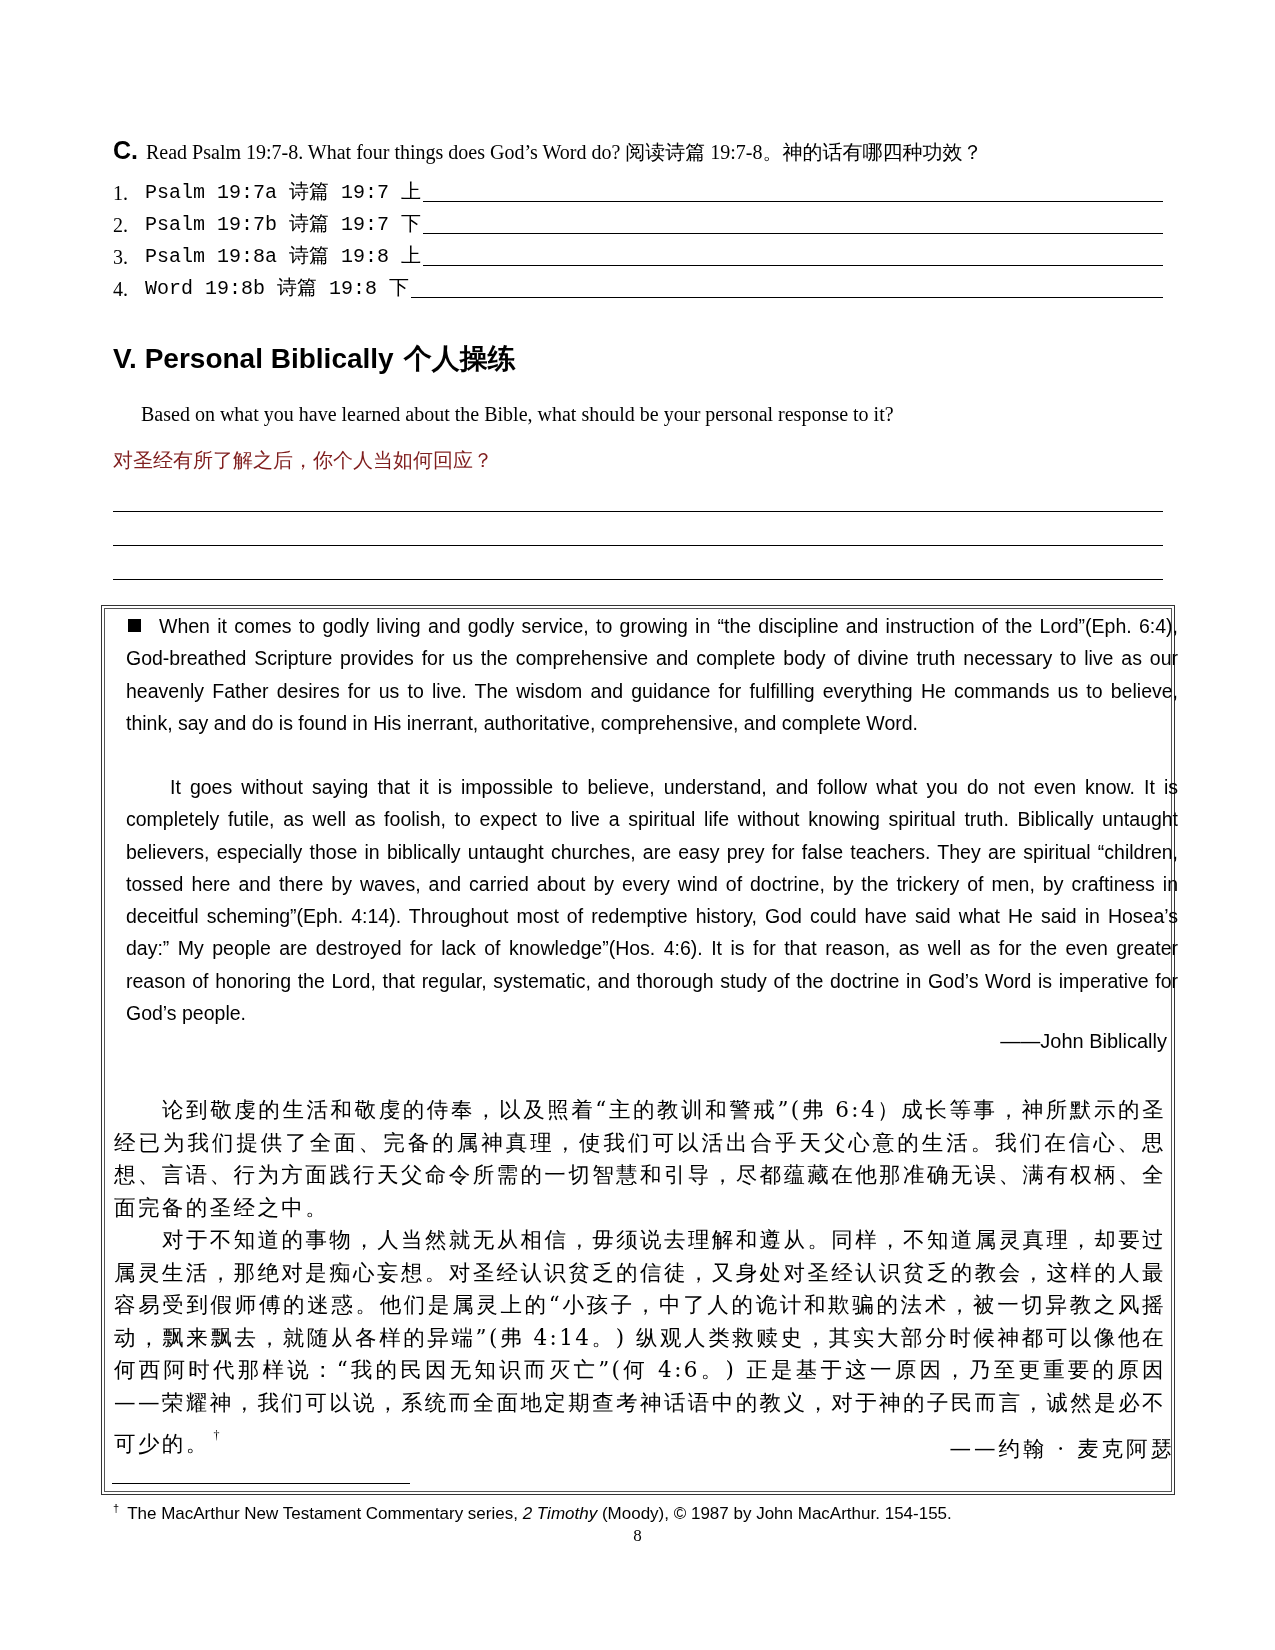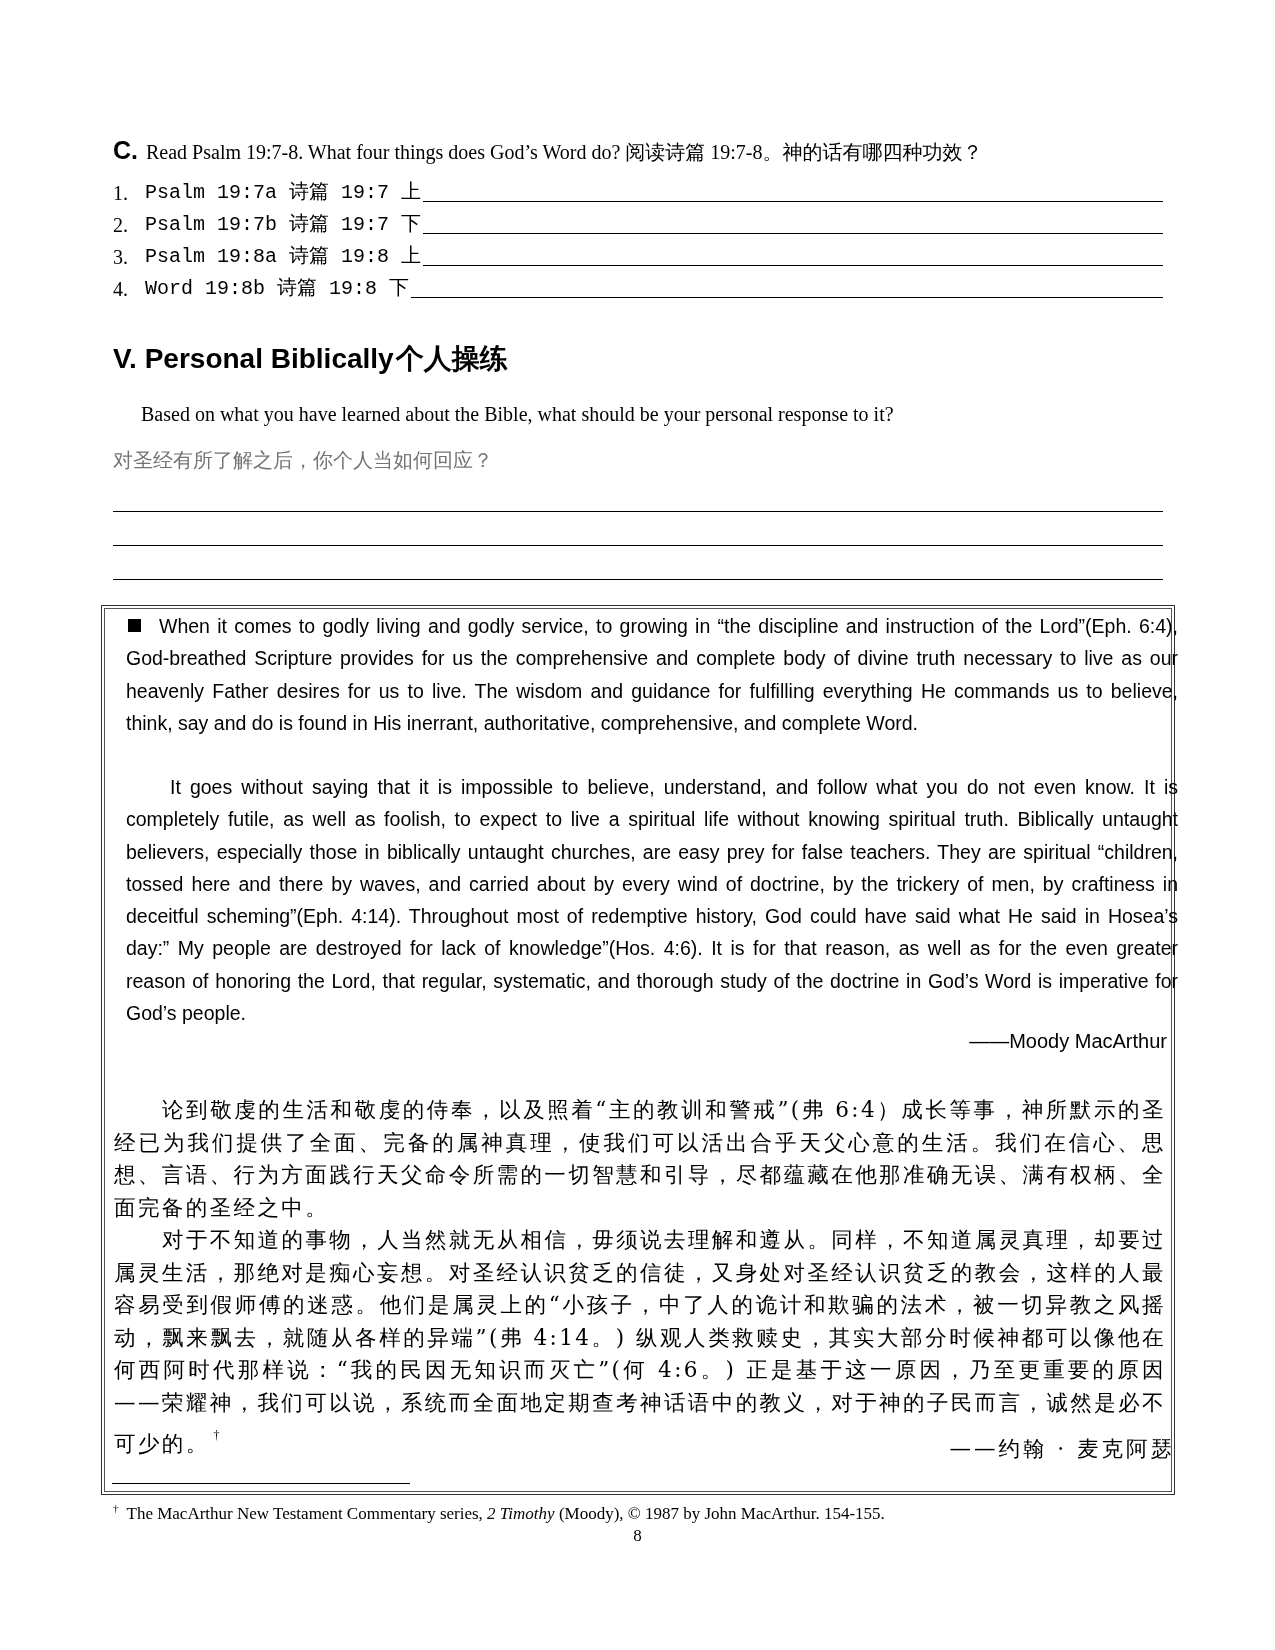--- a/index.html
+++ b/index.html
@@ -9,45 +9,45 @@
 
   #sec-c { position: absolute; left: 113px; top: 136px; width: 1050px; font-size: 20px; white-space: nowrap; }
   #sec-c .letter { font-family: "Liberation Sans", sans-serif; font-weight: bold; font-size: 25px; margin-right: 8px; }
 
   .qline { position: absolute; left: 113px; width: 1050px; height: 28px; display: flex; align-items: flex-end; font-size: 20px; }
   .qline .num { width: 32px; }
   .qline .lbl { white-space: nowrap; padding-right: 2px; font-family: Liberation Mono, monospace; }
   .qline .blank { flex: 1; border-bottom: 1.5px solid #000; margin-bottom: 3px; height: 1px; }
 
   #heading-v { position: absolute; left: 113px; top: 340px; font-family: "Liberation Sans", sans-serif; font-weight: bold; font-size: 28px; white-space: nowrap; }
-  #heading-v .cn { font-family: "DejaVu Serif", serif; font-weight: bold; margin-left: 2px; }
+  #heading-v .cn { font-family: "DejaVu Serif", serif; font-weight: bold; margin-left: 10px; }
 
   #prompt-en { position: absolute; left: 113px; top: 403px; font-size: 20px; white-space: nowrap; margin-left: 28px; }
-  #prompt-cn { position: absolute; left: 113px; top: 447px; font-size: 20px; white-space: nowrap; color: #737373; }
+  #prompt-cn { position: absolute; left: 113px; top: 447px; font-size: 20px; white-space: nowrap; color: #7f1d1d; }
 
   .ans-line { position: absolute; left: 113px; width: 1050px; height: 0; border-top: 1.5px solid #000; }
 
   #quote-box { position: absolute; left: 101px; top: 605px; width: 1074px; height: 890px; border: 1px solid #333; box-sizing: border-box; }
   #quote-box .inner { position: absolute; left: 2px; top: 2px; right: 2px; bottom: 2px; border: 1px solid #555; }
 
   .en-para { position: absolute; left: 114px; width: 1052px; font-family: "Liberation Sans", sans-serif; font-size: 19.5px; line-height: 32.3px; text-align: justify; text-align-last: left; margin-left: 12px; }
   .en-para .bullet { display: inline-block; width: 13px; height: 13px; background: #000; margin-right: 18px; vertical-align: 1px; margin-left: 2px; }
   .indent { text-indent: 44px; }
 
   #sig-en { position: absolute; right: 108px; top: 1030px; font-family: "Liberation Sans", sans-serif; font-size: 20px; white-space: nowrap; }
 
   .cn-para { position: absolute; left: 114px; width: 1052px; font-family: "DejaVu Serif", serif; font-size: 21.5px; line-height: 32.5px; text-align: justify; text-align-last: left; letter-spacing: 2.4px; }
   .cn-para.indent { text-indent: 48px; margin-top: 24px; }
   .dagger-sup { font-size: 12px; vertical-align: 12px; margin-left: 4px; font-family: "Liberation Serif", serif; }
 
   #sig-cn { position: absolute; right: 100px; top: 1434px; font-family: "DejaVu Serif", serif; font-size: 21.5px; letter-spacing: 3px; white-space: nowrap; }
 
   #fn-sep { position: absolute; left: 112px; top: 1483px; width: 298px; height: 0; border-top: 1.3px solid #000; }
 
-  #footnote { position: absolute; left: 113px; top: 1502px; font-family: Liberation Serif, serif; font-size: 17px; white-space: nowrap; }
+  #footnote { position: absolute; left: 113px; top: 1502px; font-family: Liberation Sans, sans-serif; font-size: 17px; white-space: nowrap; }
   #footnote .mark { font-size: 11px; vertical-align: 7px; margin-right: 8px; }
   #footnote i { font-style: italic; }
   #page-num { position: absolute; left: 0; width: 1275px; top: 1526px; text-align: center; font-family: "Liberation Serif", serif; font-size: 17px; }
 </style>
 </head>
 <body>
 
 <div id="sec-c" class="serif">
   <span class="letter">C.</span><span>Read Psalm 19:7-8. What four things does God’s Word do?  阅读诗篇 19:7-8。神的话有哪四种功效？</span>
 </div>
@@ -85,21 +85,21 @@
 <div class="ans-line" style="top:579px"></div>
 
 <div id="quote-box">
   <div class="inner"></div>
 </div>
 
 <div class="en-para" style="top:610px"><span class="bullet"></span><span>When it comes to godly living and godly service, to growing in “the discipline and instruction of the Lord”(Eph. 6:4), God-breathed Scripture provides for us the comprehensive and complete body of divine truth necessary to live as our heavenly Father desires for us to live. The wisdom and guidance for fulfilling everything He commands us to believe, think, say and do is found in His inerrant, authoritative, comprehensive, and complete Word.</span></div>
 
 <div class="en-para indent" style="top:771px">It goes without saying that it is impossible to believe, understand, and follow what you do not even know. It is completely futile, as well as foolish, to expect to live a spiritual life without knowing spiritual truth. Biblically untaught believers, especially those in biblically untaught churches, are easy prey for false teachers. They are spiritual “children, tossed here and there by waves, and carried about by every wind of doctrine, by the trickery of men, by craftiness in deceitful scheming”(Eph. 4:14). Throughout most of redemptive history, God could have said what He said in Hosea’s day:” My people are destroyed for lack of knowledge”(Hos. 4:6). It is for that reason, as well as for the even greater reason of honoring the Lord, that regular, systematic, and thorough study of the doctrine in God’s Word is imperative for God’s people.</div>
 
-<div id="sig-en">——Moody MacArthur</div>
+<div id="sig-en">——John Biblically</div>
 
 <div class="cn-para indent" style="top:1070px">论到敬虔的生活和敬虔的侍奉，以及照着“主的教训和警戒”(弗 6:4）成长等事，神所默示的圣经已为我们提供了全面、完备的属神真理，使我们可以活出合乎天父心意的生活。我们在信心、思想、言语、行为方面践行天父命令所需的一切智慧和引导，尽都蕴藏在他那准确无误、满有权柄、全面完备的圣经之中。</div>
 
 <div class="cn-para indent" style="top:1200px"><span>对于不知道的事物，人当然就无从相信，毋须说去理解和遵从。同样，不知道属灵真理，却要过属灵生活，那绝对是痴心妄想。对圣经认识贫乏的信徒，又身处对圣经认识贫乏的教会，这样的人最容易受到假师傅的迷惑。他们是属灵上的“小孩子，中了人的诡计和欺骗的法术，被一切异教之风摇动，飘来飘去，就随从各样的异端”(弗 4:14。) 纵观人类救赎史，其实大部分时候神都可以像他在何西阿时代那样说：“我的民因无知识而灭亡”(何 4:6。) 正是基于这一原因，乃至更重要的原因——荣耀神，我们可以说，系统而全面地定期查考神话语中的教义，对于神的子民而言，诚然是必不可少的。</span><span class="dagger-sup">†</span></div>
 
 <div id="sig-cn">——约翰 · 麦克阿瑟</div>
 
 <div id="fn-sep"></div>
 
 <div id="footnote">

